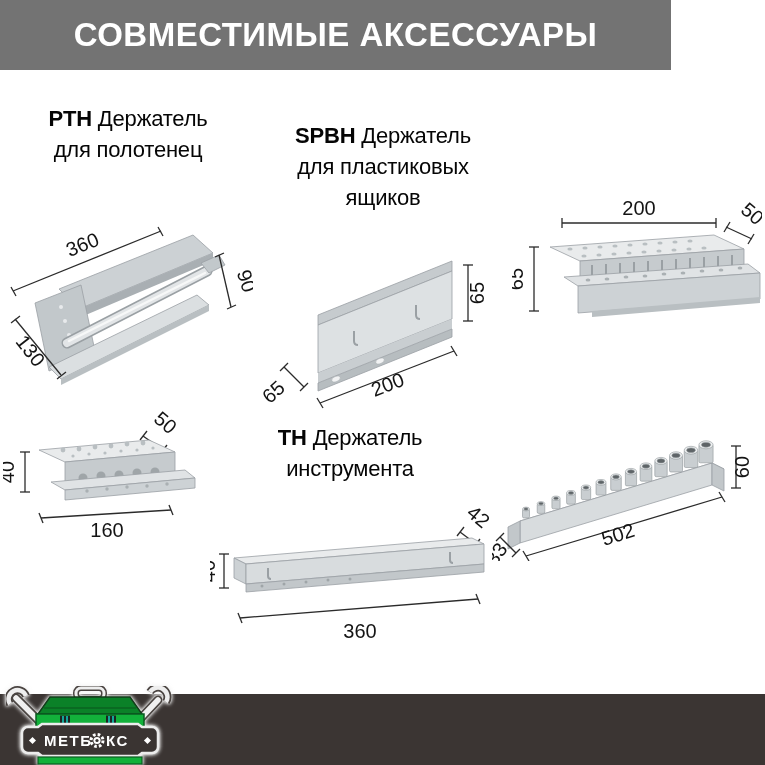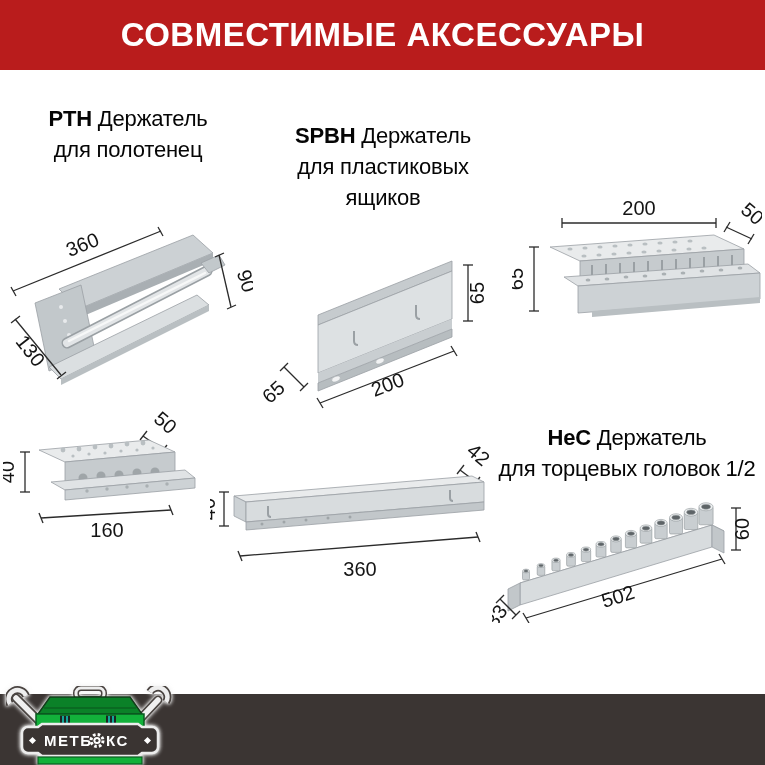--- a/index.html
+++ b/index.html
@@ -2,22 +2,22 @@
 <html><head>
 <meta charset="utf-8">
 <style>
   html,body{margin:0;padding:0;}
   body{
     width:765px;height:765px;position:relative;overflow:hidden;
     background:#ffffff;font-family:"Liberation Sans",sans-serif;
   }
   
   .header-bar{
-    position:absolute;left:0;top:0;width:765px;height:70px;
-    background:#b91c1c;display:flex;align-items:center;justify-content:center;
+    position:absolute;left:0;top:0;width:671px;height:70px;
+    background:#737373;display:flex;align-items:center;justify-content:center;
   }
   .header-bar .page-title{
     color:#ffffff;font-size:33px;font-weight:800;letter-spacing:.5px;white-space:pre;
   }
   .footer-bar{
     position:absolute;left:0;top:694px;width:765px;height:71px;background:#3b3533;
   }
   
   .cell{position:absolute;display:flex;flex-direction:column;align-items:center;}
   .c1r1{left:3px;  top:103px;width:250px;}
@@ -253,20 +253,22 @@
     <g>
       <line class="dim" x1="38" y1="112" x2="168" y2="104"></line>
       <line class="dim" x1="36" y1="107" x2="40" y2="117"></line>
       <line class="dim" x1="166" y1="99" x2="170" y2="109"></line>
       <text class="dimtxt" x="104" y="131" text-anchor="middle">160</text>
     </g>
   </svg>
 </div>
 
 <div class="cell c2r2">
+  <div class="title"><span class="code">TH</span><span>Держатель
+инструмента</span></div>
   <svg class="fig m8" width="280" height="150" viewBox="0 0 280 150">
     <g>
       <line class="dim" x1="250" y1="40" x2="266" y2="52"></line>
       <line class="dim" x1="247" y1="44" x2="254" y2="35"></line>
       <line class="dim" x1="263" y1="56" x2="270" y2="47"></line>
       <text class="dimtxt" x="264" y="30" text-anchor="middle" transform="rotate(40 264 30)">42</text>
     </g>
     <g>
       <line class="dim" x1="14" y1="62" x2="14" y2="96"></line>
       <line class="dim" x1="9" y1="62" x2="19" y2="62"></line>
@@ -299,22 +301,20 @@
     <g>
       <line class="dim" x1="30" y1="126" x2="268" y2="107"></line>
       <line class="dim" x1="28" y1="121" x2="32" y2="131"></line>
       <line class="dim" x1="266" y1="102" x2="270" y2="112"></line>
       <text class="dimtxt" x="150" y="146" text-anchor="middle">360</text>
     </g>
   </svg>
 </div>
 
 <div class="cell c3r2">
-  <div class="title"><span class="code">HeC</span><span>Держатель
-для торцевых головок 1/2</span></div>
   <svg class="fig mneg6" width="270" height="145" viewBox="0 0 270 145">
     <g>
       <polygon class="pg" points="28,105 220,47 232,53 40,111" fill="#e9ebec"></polygon>
       <polygon class="pg" points="28,105 220,47 220,69 28,127" fill="#d8dcde"></polygon>
       <polygon class="pg" points="220,47 232,53 232,75 220,69" fill="#c2c7ca"></polygon>
       <polygon class="pg" points="16,111 28,105 28,127 16,133" fill="#c2c7ca"></polygon>
 
       <g stroke="#8f9598" stroke-width=".6">
         <rect x="30.5" y="93" width="7" height="9" rx="1.5" fill="#c9ced1"></rect>
           <ellipse cx="34" cy="93" rx="3.5" ry="1.9" fill="#eef0f1"></ellipse>

